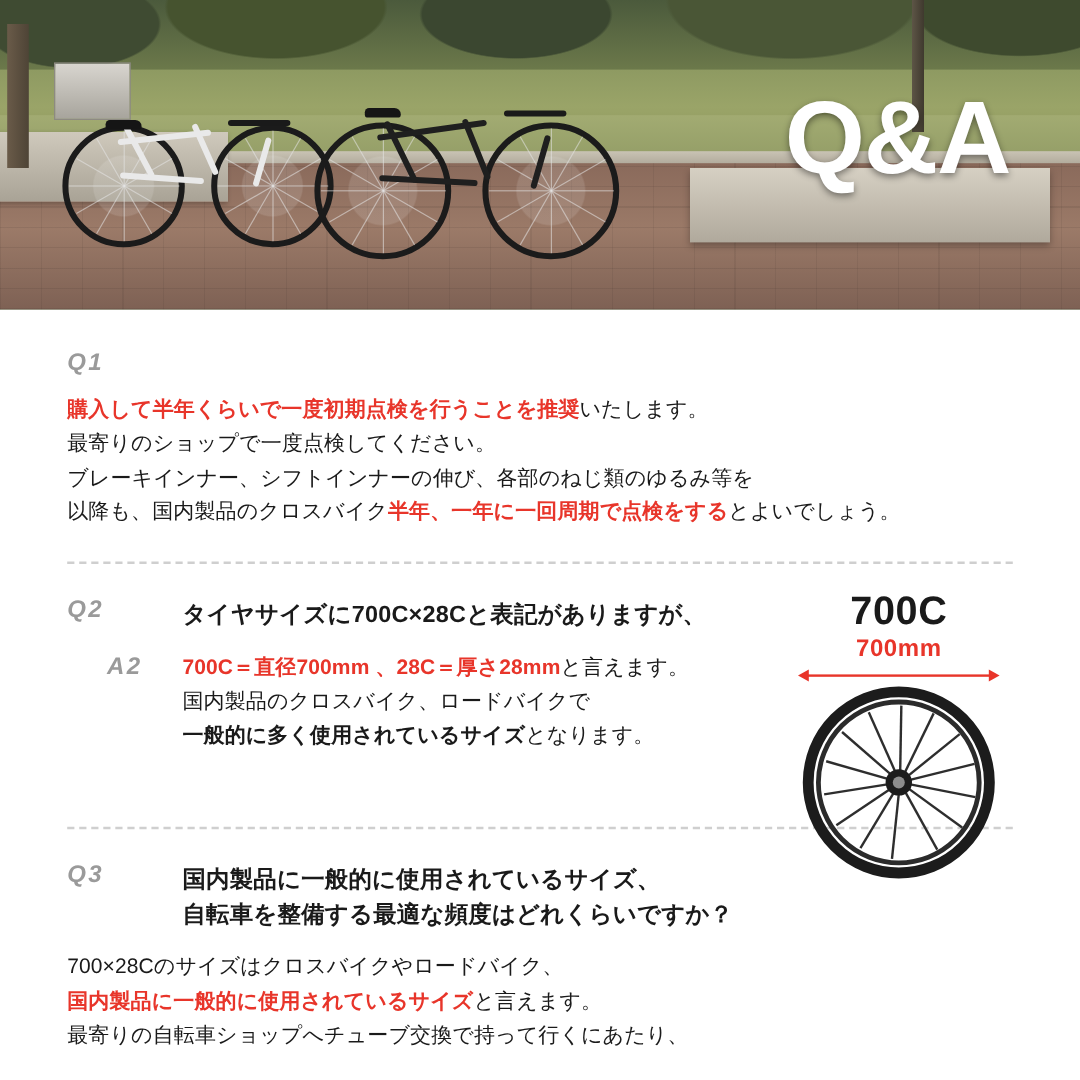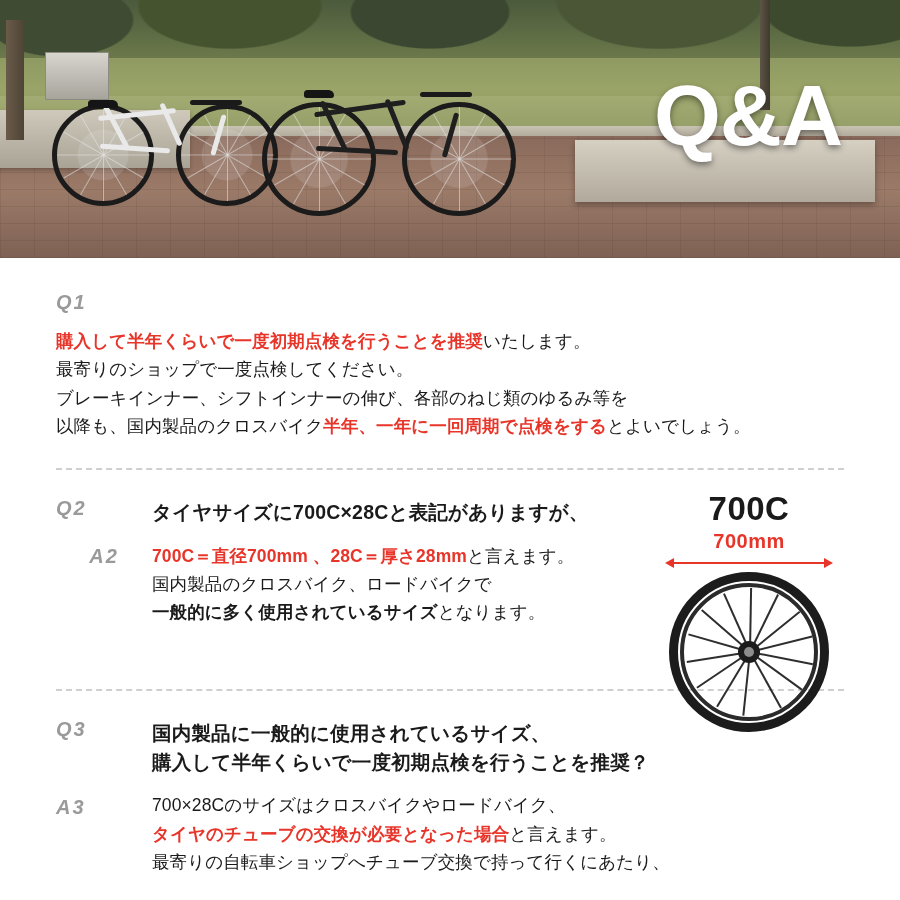--- a/index.html
+++ b/index.html
@@ -354,29 +354,28 @@
       </div>
     </div>
 
     <hr class="dashed" style="margin-top:62px;">
 
     <div class="block" style="margin-top:26px;">
       <div class="row">
         <div class="tag">Q3</div>
         <div class="qtext">
           <div class="line">国内製品に一般的に使用されているサイズ、</div>
-          <div class="line">購入して半年くらいで一度初期点検を行うことを推奨？</div>
+          <div class="line">自転車を整備する最適な頻度はどれくらいですか？</div>
         </div>
       </div>
       <div class="row" style="margin-top:14px;">
-        <div class="tag" style="padding-top:6px;">A3</div>
         <div class="atext">
           <div class="line">700×28Cのサイズはクロスバイクやロードバイク、</div>
           <div class="line">
-            <span class="redbold">タイヤのチューブの交換が必要となった場合</span><span>と言えます。</span>
+            <span class="redbold">国内製品に一般的に使用されているサイズ</span><span>と言えます。</span>
           </div>
           <div class="line">最寄りの自転車ショップへチューブ交換で持って行くにあたり、</div>
 
         </div>
       </div>
     </div>
 
   </div>
 </div>
 

